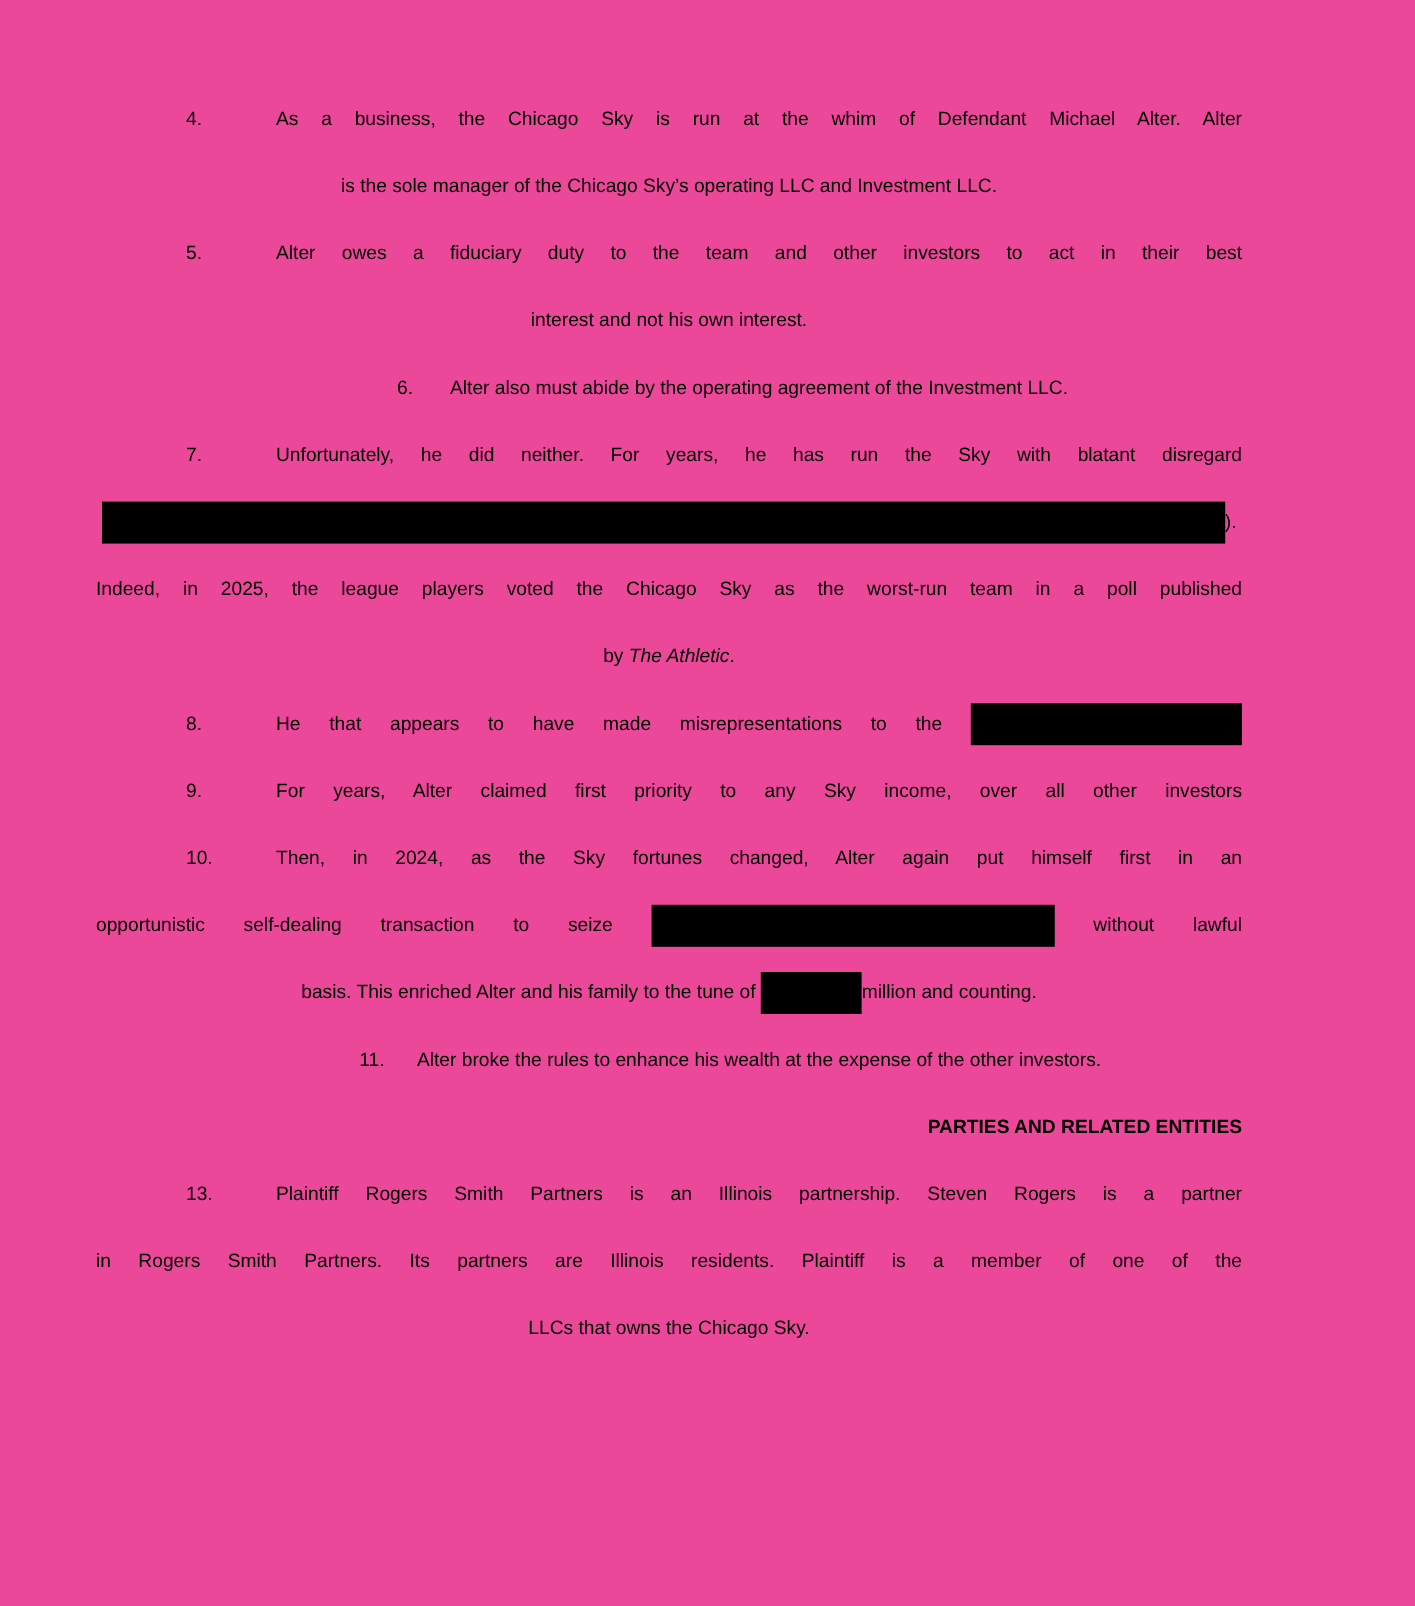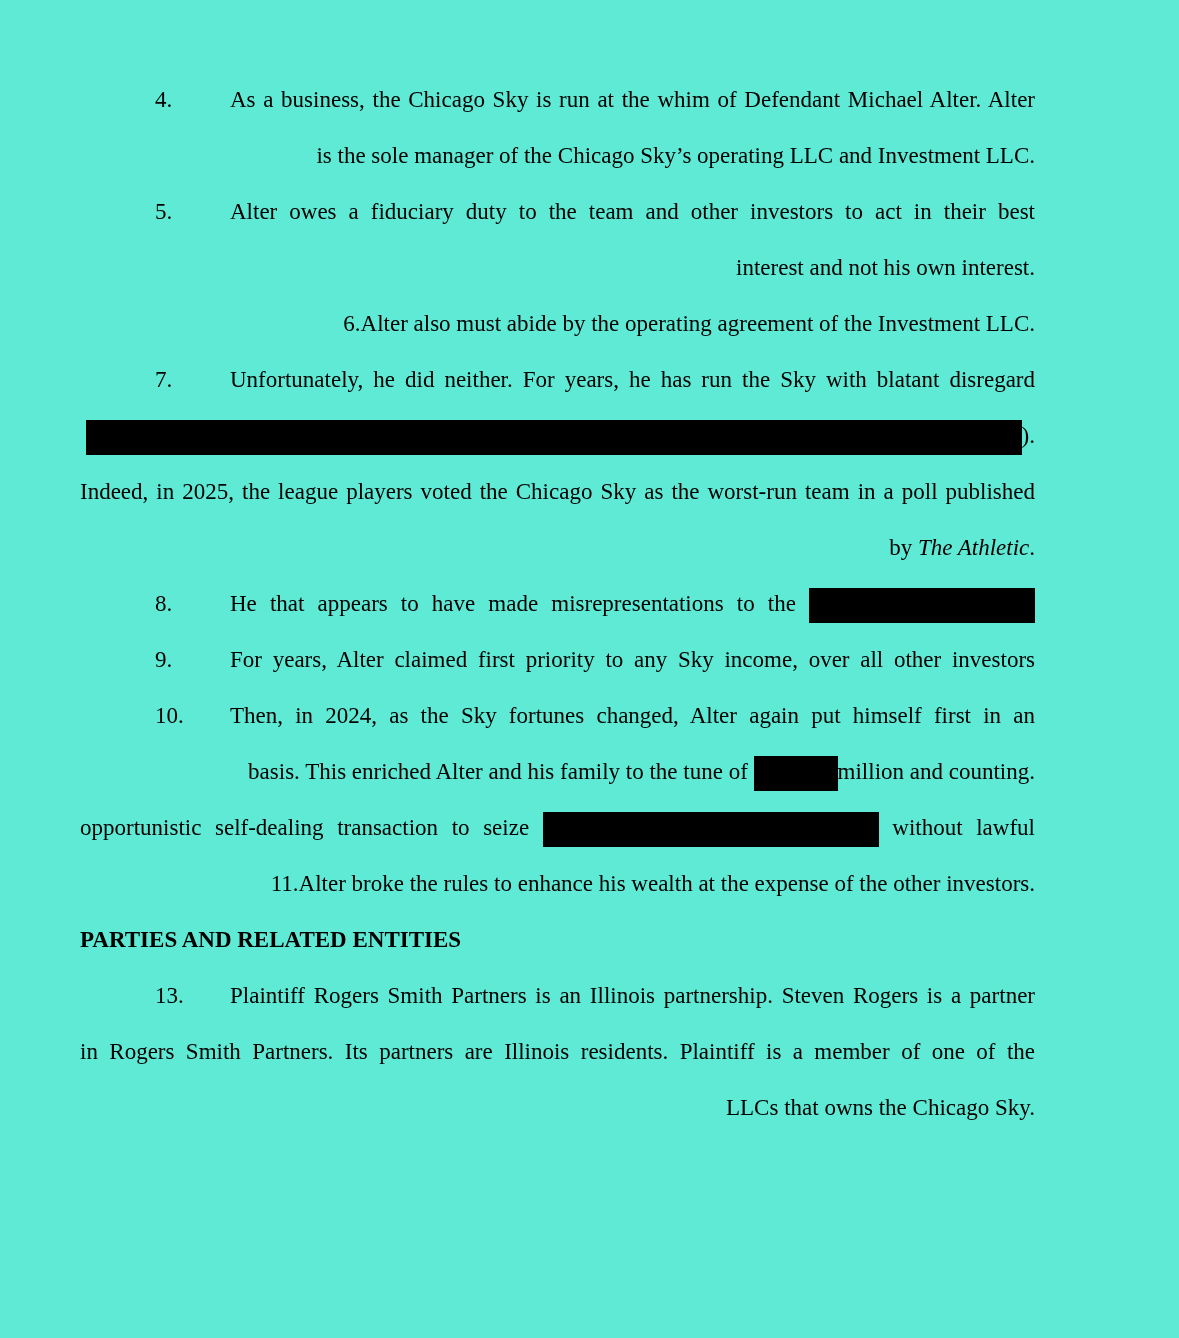--- a/index.html
+++ b/index.html
@@ -7,38 +7,38 @@
     padding: 0;
     background: #ffffff;
   }
   .page {
     position: relative;
     width: 1179px;
     height: 1338px;
     box-sizing: border-box;
     padding: 72px 144px 0 80px; 
     overflow: hidden;
-    background: #5eead4;
-    font-family: Liberation Serif, serif;
-    font-size: 23px;
+    background: #ec4899;
+    font-family: Liberation Sans, sans-serif;
+    font-size: 16px;
     color: #000000;
   }
   .line {
     height: 56px;
     line-height: 56px;
     white-space: normal;
   }
-  .line.left   { text-align: right; }
+  .line.left   { text-align: center; }
   .line.justify {
     text-align: justify;
     text-align-last: justify;
     text-justify: inter-word;
   }
   .line.center {
-    text-align: left;
+    text-align: right;
     font-weight: bold;
   }
   .num {
     display: inline-block;
     margin-left: 75px;
     width: 75px;
   }
   .text { }
   .italic { font-style: italic; }
   .redact {
@@ -57,20 +57,20 @@
     <div class="line justify"><span class="num">5.</span><span class="text">Alter owes a fiduciary duty to the team and other investors to act in their best</span></div>
     <div class="line left"><span class="text">interest and not his own interest.</span></div>
     <div class="line left"><span class="num">6.</span><span class="text">Alter also must abide by the operating agreement of the Investment LLC.</span></div>
     <div class="line justify"><span class="num">7.</span><span class="text">Unfortunately, he did neither. For years, he has run the Sky with blatant disregard</span></div>
     <div class="line left"><span class="redact" style="width: 936px;"></span><span class="text">).</span></div>
     <div class="line justify"><span class="text">Indeed, in 2025, the league players voted the Chicago Sky as the worst-run team in a poll published</span></div>
     <div class="line left"><span class="text">by </span><span class="italic">The Athletic</span><span class="text">.</span></div>
     <div class="line justify"><span class="num">8.</span><span class="text">He that appears to have made misrepresentations to the </span><span class="redact" style="width: 226px;"></span></div>
     <div class="line justify"><span class="num">9.</span><span class="text">For years, Alter claimed first priority to any Sky income, over all other investors</span></div>
     <div class="line justify"><span class="num">10.</span><span class="text">Then, in 2024, as the Sky fortunes changed, Alter again put himself first in an</span></div>
+    <div class="line justify"><span class="text">opportunistic self-dealing transaction to seize </span><span class="redact" style="width: 336px;"></span><span class="text"> without lawful</span></div>
     <div class="line left"><span class="text">basis. This enriched Alter and his family to the tune of </span><span class="redact" style="width: 84px;"></span><span class="text">million and counting.</span></div>
-    <div class="line justify"><span class="text">opportunistic self-dealing transaction to seize </span><span class="redact" style="width: 336px;"></span><span class="text"> without lawful</span></div>
     <div class="line left"><span class="num">11.</span><span class="text">Alter broke the rules to enhance his wealth at the expense of the other investors.</span></div>
     <div class="line center"><span class="text">PARTIES AND RELATED ENTITIES</span></div>
     <div class="line justify"><span class="num">13.</span><span class="text">Plaintiff Rogers Smith Partners is an Illinois partnership. Steven Rogers is a partner</span></div>
     <div class="line justify"><span class="text">in Rogers Smith Partners. Its partners are Illinois residents. Plaintiff is a member of one of the</span></div>
     <div class="line left"><span class="text">LLCs that owns the Chicago Sky.</span></div>
   </div>
 
 </body></html>

